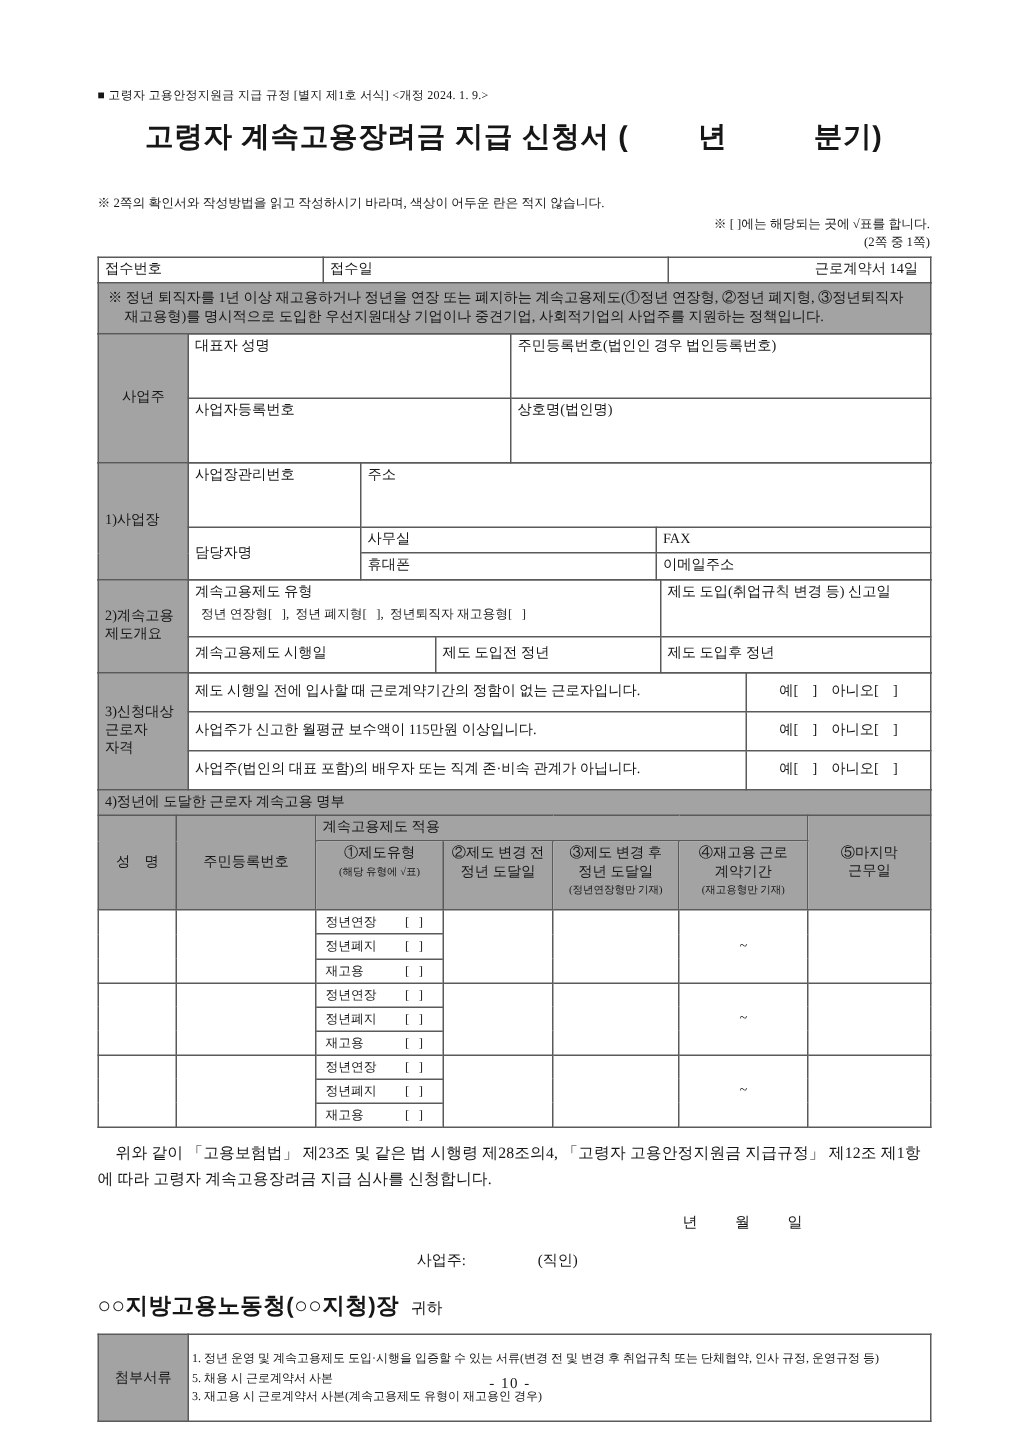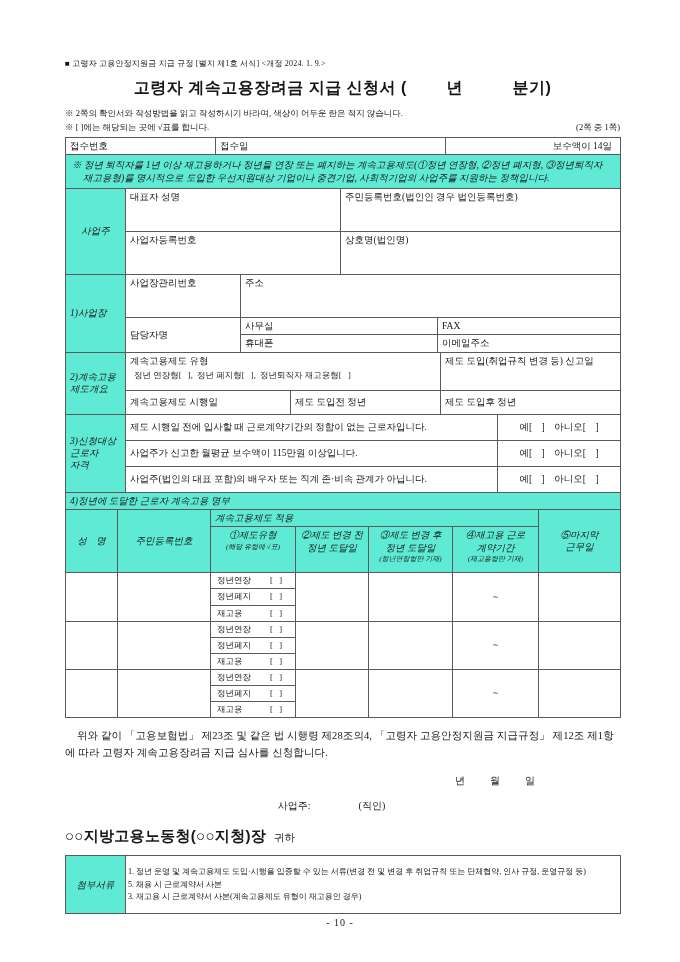--- a/index.html
+++ b/index.html
@@ -4,29 +4,29 @@
 <style>
   * { margin:0; padding:0; box-sizing:border-box; }
   html,body { background:#ffffff; }
   .page {
     position:relative; width:680px; height:962px; background:#fff;
     font-family:"Liberation Serif","DejaVu Serif",serif; color:#161616;
     padding:58px 60px 0 65px; overflow:hidden;
   }
   [data-bind] { white-space:pre-wrap; }
   .reg-note { font-size:8px; letter-spacing:0.2px; margin-bottom:9px; }
-  .title { font-family:"Liberation Sans","DejaVu Sans",sans-serif; font-size:16px; font-weight:bold;
-           text-align:center; letter-spacing:0.5px; margin:2px 0 9px; }
+  .title { font-family:"Liberation Sans","DejaVu Sans",sans-serif; font-size:19px; font-weight:bold;
+           text-align:center; letter-spacing:0.5px; margin:2px 0 26px; }
   .inst1 { font-size:8.5px; margin-bottom:2px; }
-  .inst-flex { display:flex; justify-content:space-between; align-items:flex-end; font-size:8.5px; margin-bottom:3px; }
+  .inst-flex { display:flex; align-items:flex-end; font-size:8.5px; margin-bottom:3px;flex-direction:column; }
 
   table.t { border-collapse:collapse; table-layout:fixed; width:555px; }
   table.t + table.t { margin-top:-1px; }
   table.t td { border:1px solid #5a5a5a; font-size:9.5px; padding:2px 4px; vertical-align:middle; overflow:hidden; line-height:1.3; }
-  .shaded { background:#5eead4;font-style:italic; }
+  .shaded { background:#a3a3a3; }
   .ctr { text-align:center; }
   .vtop { vertical-align:top !important; }
   .rh16 td { height:16px; }
   .rh31 td { height:43px; }
   .rh17 td { height:17px; padding-top:1px; padding-bottom:1px; }
   .rh38 td { height:38px; }
   .rh24 td { height:24px; }
   .rh26 td { height:26px; }
   .rh46 td { height:46px; }
   .rh14 td { height:14px; padding-top:0; padding-bottom:0; }
@@ -69,21 +69,21 @@
   <table class="t">
     <colgroup>
         <col style="width:150px">
         <col style="width:230px">
         <col style="width:175px">
       </colgroup>
     <tbody>
         <tr class="rh16">
       <td data-bind="receipt.number_label">접수번호</td>
       <td data-bind="receipt.date_label">접수일</td>
-      <td class="right-txt" data-bind="receipt.period_label">보수액이 14일</td>
+      <td class="right-txt" data-bind="receipt.period_label">근로계약서 14일</td>
     </tr>
   </tbody>
     </table>
 
   <table class="t">
     <colgroup>
         <col style="width:555px">
       </colgroup>
     <tbody>
         <tr>

